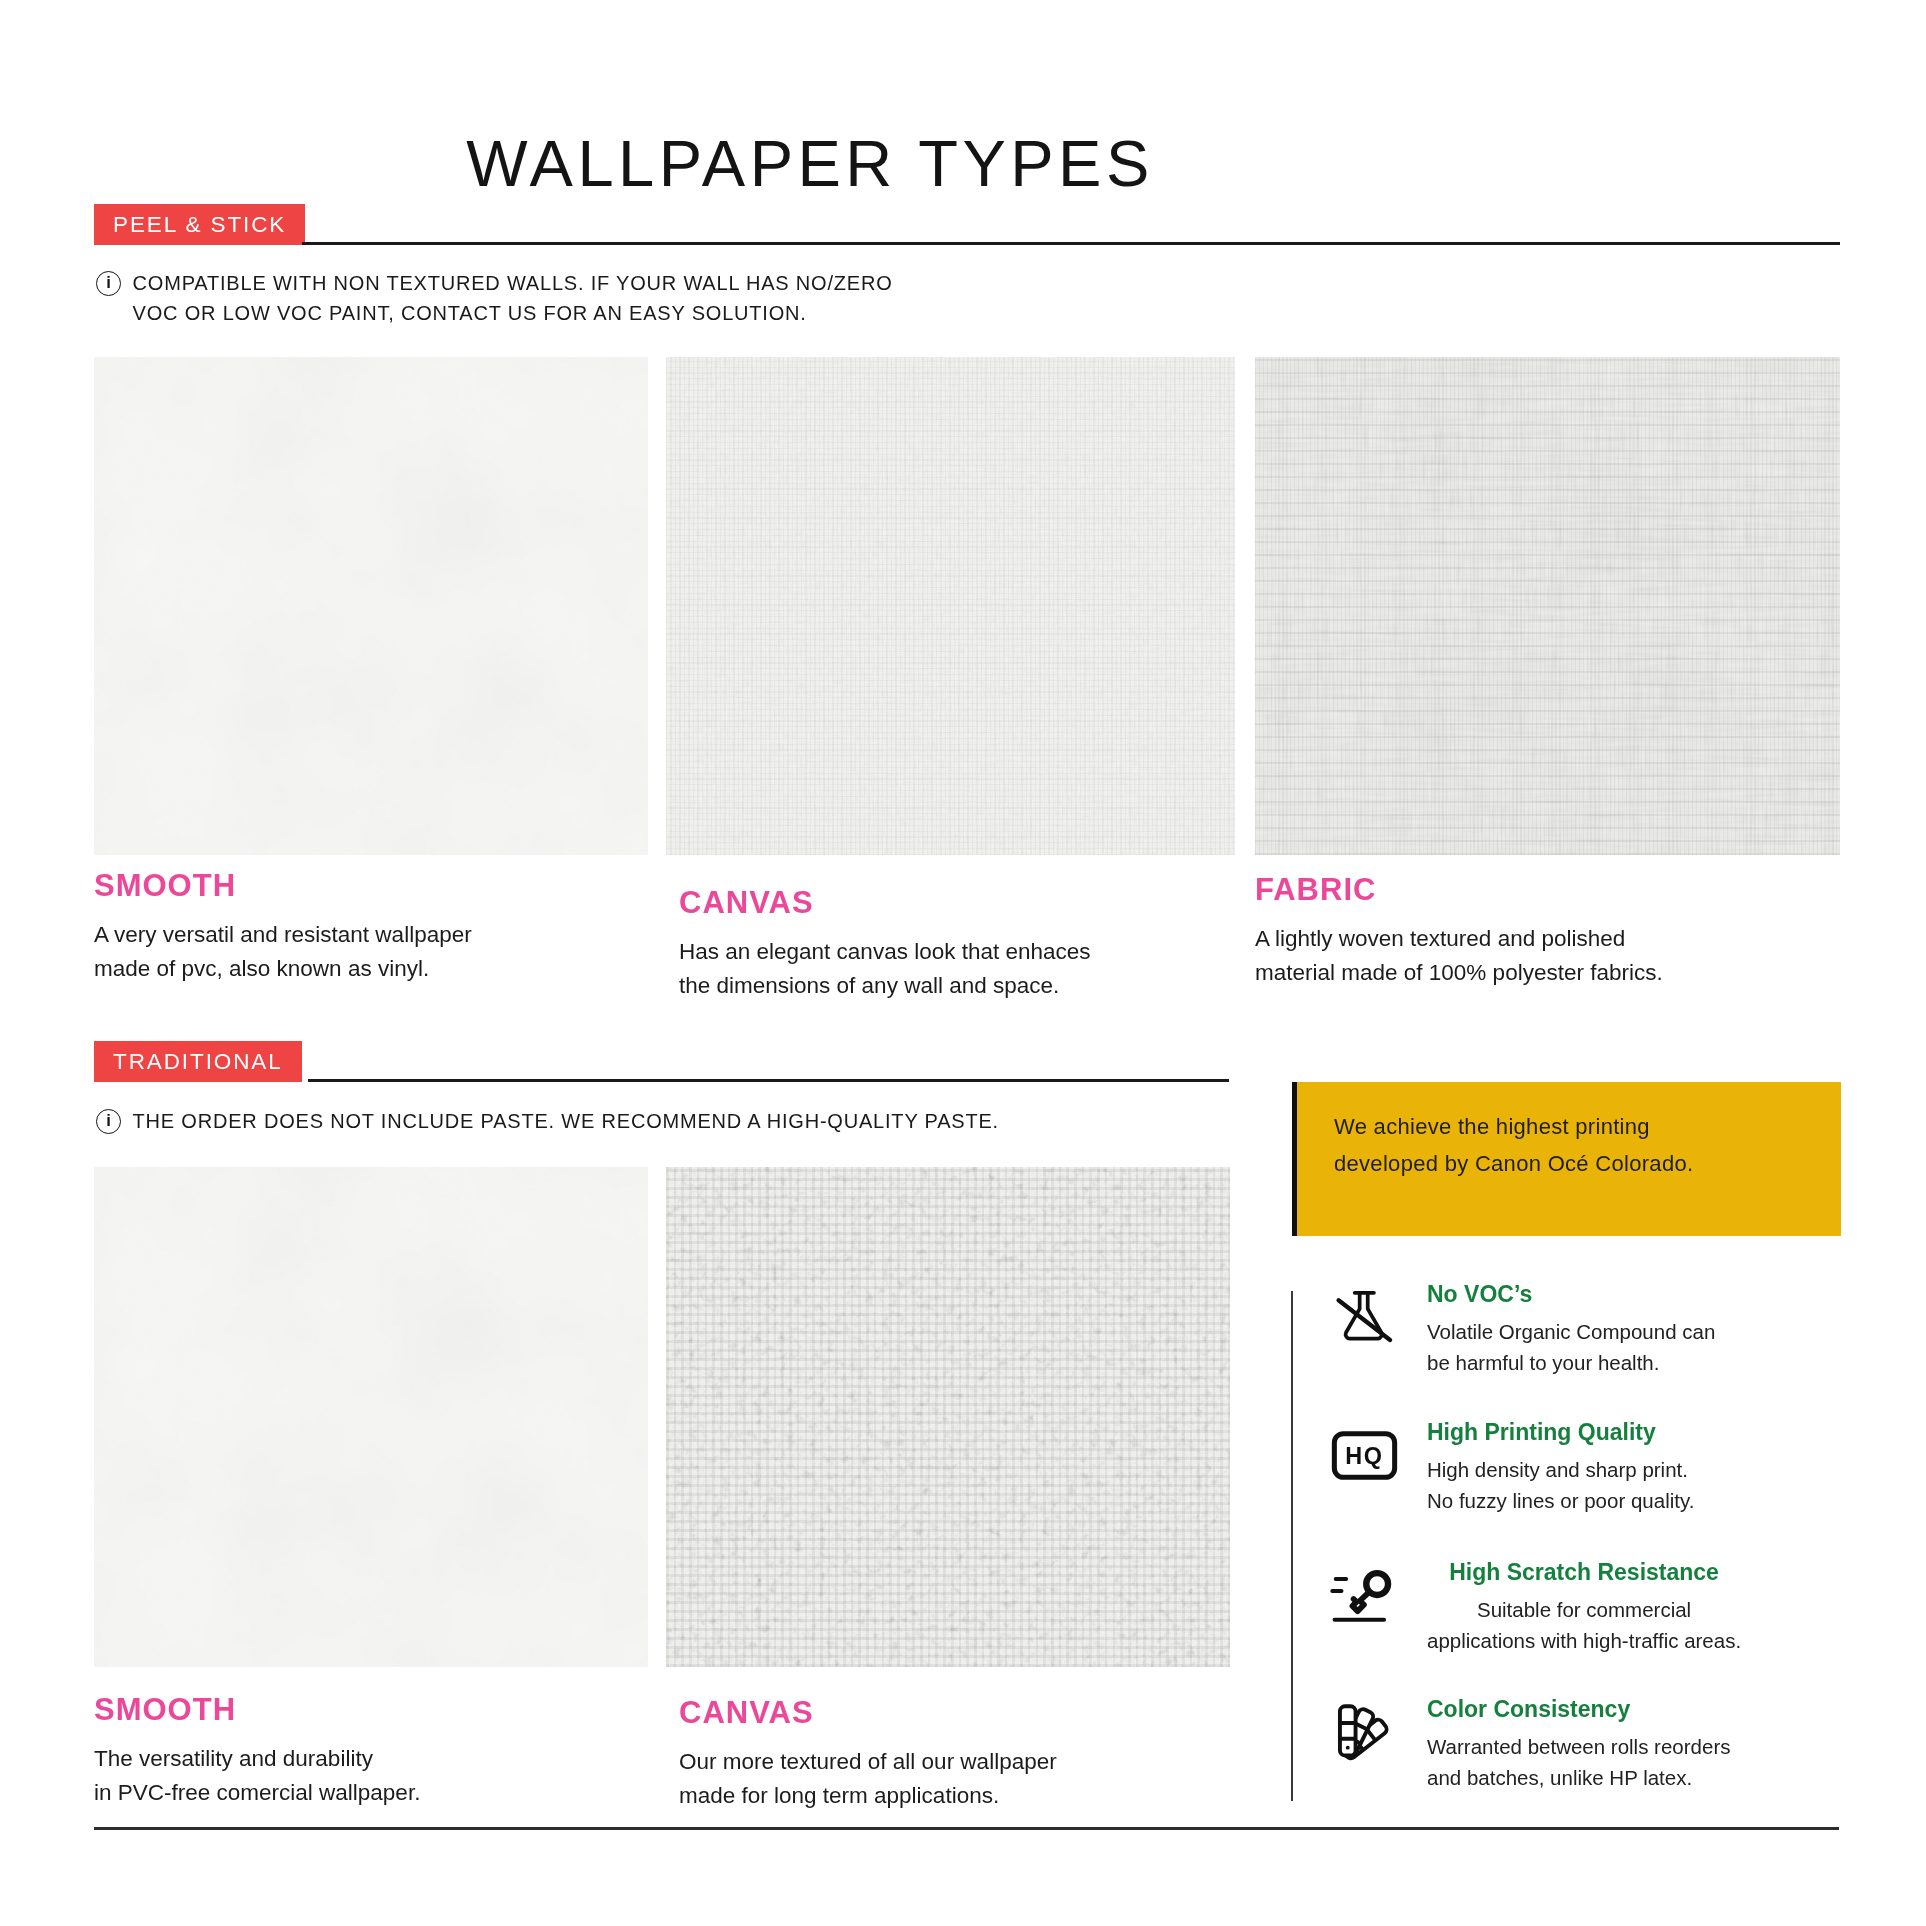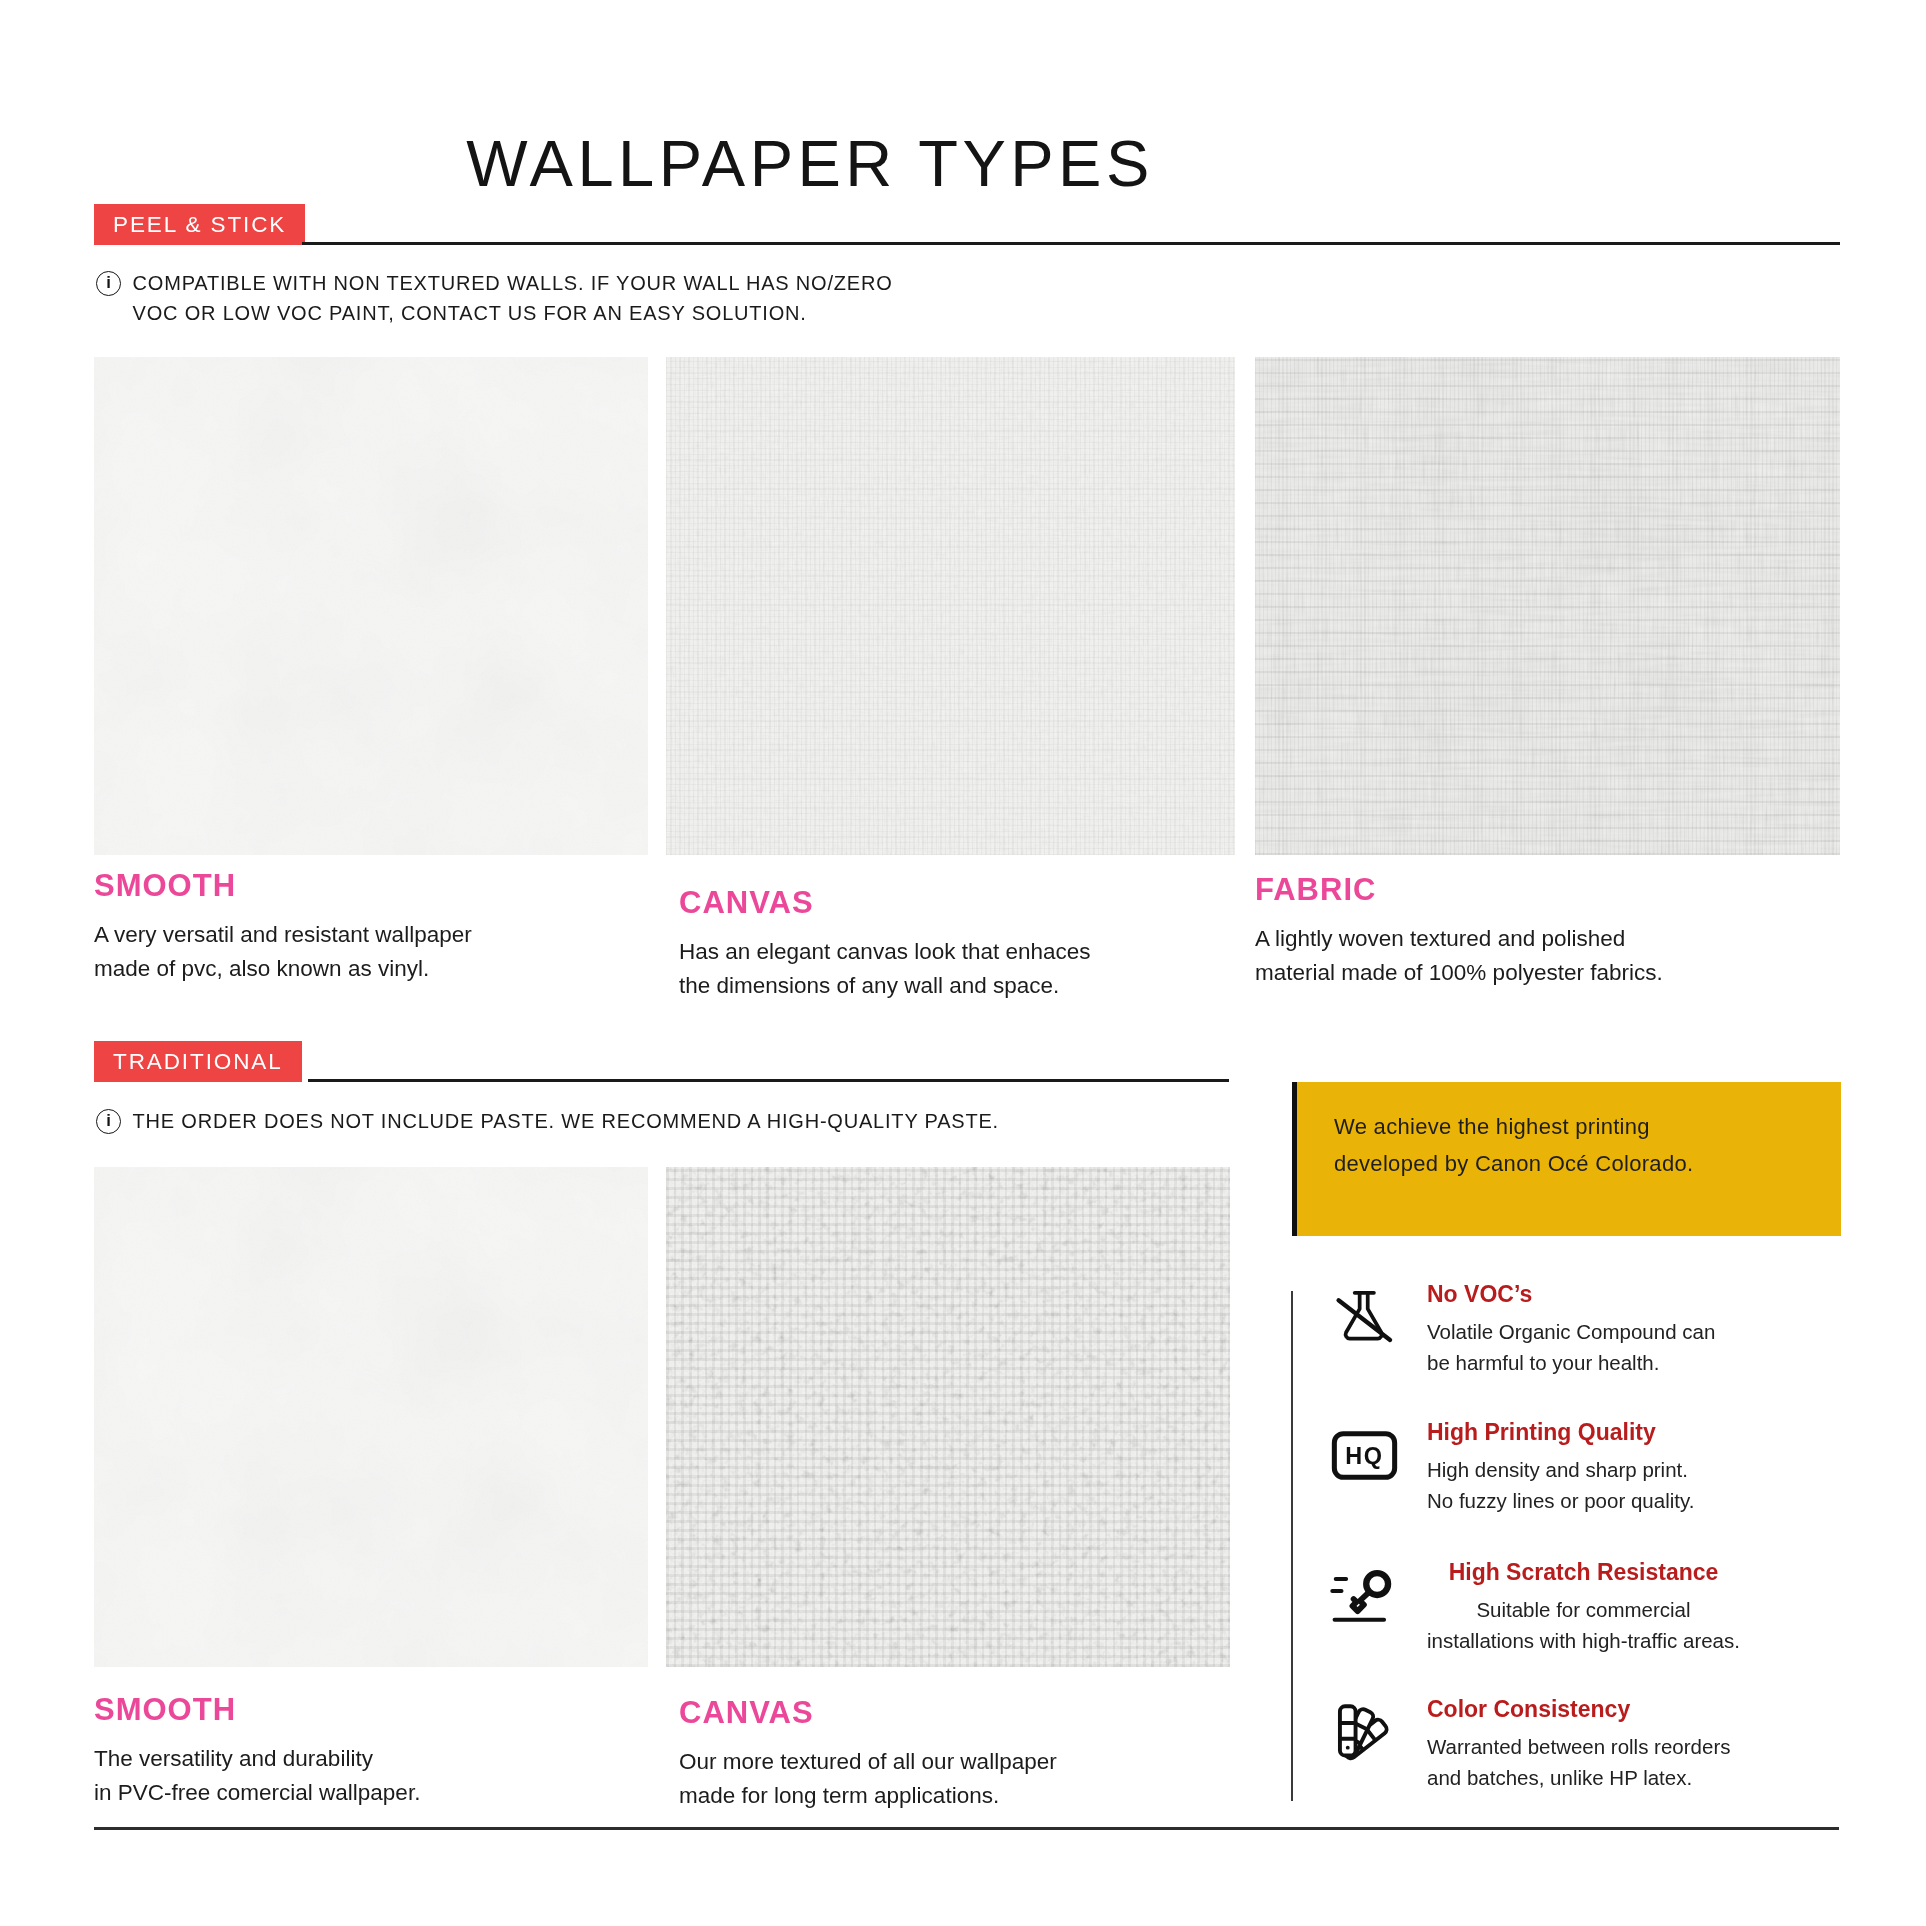--- a/index.html
+++ b/index.html
@@ -44,21 +44,21 @@
 
   .callout{position:absolute;left:1292px;top:1082px;width:549px;height:154px;
     background:#eab308;border-left:5.1px solid #101010;box-sizing:border-box;
     padding:26px 19px 0 37px;}
   .callout-text{font-size:22px;line-height:37px;letter-spacing:0.3px;color:#1e1e1e;}
 
   .feature{position:absolute;left:1291px;width:565px;display:flex;align-items:flex-start;}
   .feature-icon{flex:0 0 auto;width:72px;height:72px;margin-left:37px;
     display:flex;align-items:center;justify-content:center;}
   .feature-text{margin-left:27px;}
-  .feature-title{font-size:23px;font-weight:700;color:#b91c1c;}
+  .feature-title{font-size:23px;font-weight:700;color:#15803d;}
   .feature-desc{margin-top:7.7px;font-size:20.5px;line-height:31px;color:#222222;}
 
   .bottom-rule{position:absolute;left:94px;top:1827px;width:1745px;height:3.2px;background:#2d2d2d;}
   .defs-svg{position:absolute;width:0;height:0;overflow:hidden;}
 </style>
 </head>
 <body>
 
 <svg class="defs-svg" aria-hidden="true">
   <defs>
@@ -278,21 +278,21 @@
           <path d="M10 24 h18 M4 45 h16" stroke-width="7"></path>
           <path d="M8 95 h86" stroke-width="7"></path>
         </g>
         <circle cx="86" cy="29" r="5" fill="#ffffff"></circle>
       </svg>
     </div>
     <div class="feature-text">
       <div class="feature-title">High Scratch Resistance</div>
       <div class="feature-desc">
         <div>Suitable for commercial</div>
-        <div>installations with high-traffic areas.</div>
+        <div>applications with high-traffic areas.</div>
       </div>
     </div>
   </div>
 
   <div class="feature" style="top:1696px;">
     <div class="feature-icon">
       <svg width="67" height="62" viewBox="0 0 120 104">
         <g stroke="#101010" stroke-width="7" fill="#ffffff" stroke-linejoin="round">
           <g transform="rotate(52 30 88)">
             <rect x="16" y="6" width="28" height="88" rx="9"></rect>

